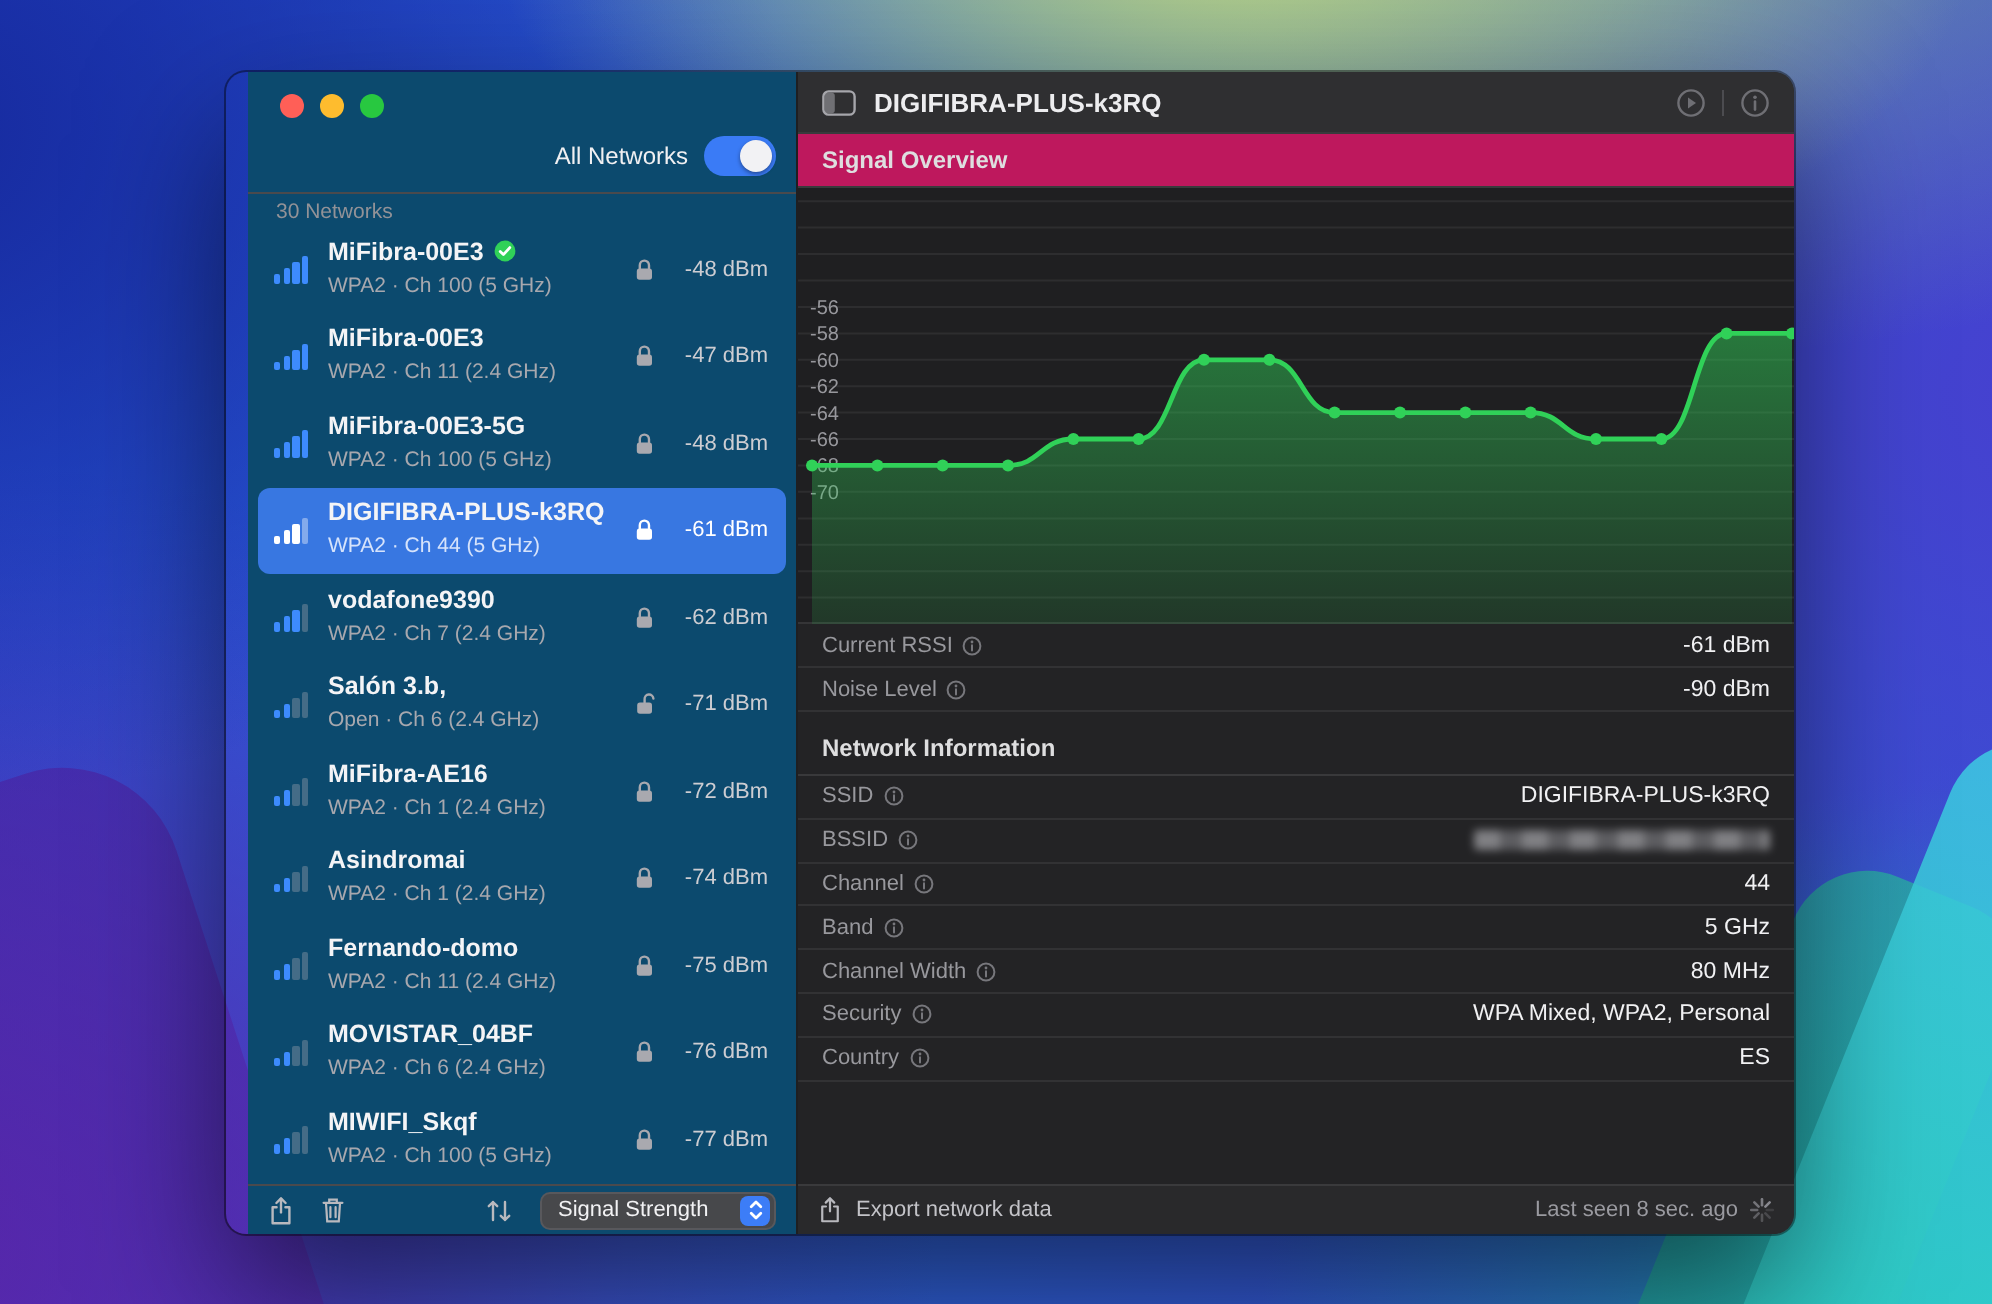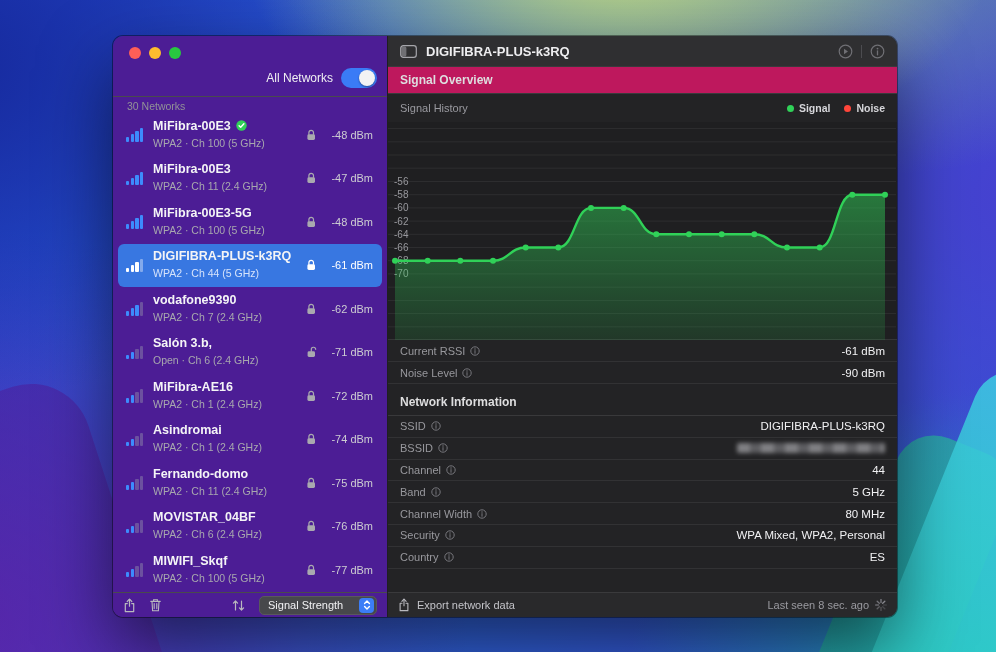--- a/index.html
+++ b/index.html
@@ -20,21 +20,21 @@
   .wallpaper .band { position:absolute; }
   .band-cyan { right:-60px; bottom:-140px; width:150px; height:420px; background:linear-gradient(180deg,#3ecbe4,#2bd0c0); transform:rotate(22deg); opacity:.85; border-radius:40px; }
   .band-teal { right:40px; bottom:-160px; width:120px; height:380px; background:linear-gradient(180deg,#27b99f,#1fae9e); transform:rotate(22deg); opacity:.7; border-radius:40px; }
   .band-purple { left:-80px; bottom:-160px; width:220px; height:420px; background:linear-gradient(180deg,#4b1f9e,#5b2ab0); transform:rotate(-18deg); opacity:.6; border-radius:60px; }
 
   
   .window { position:absolute; left:113px; top:36px; width:784px; height:581px; border-radius:10px;
     display:flex; overflow:hidden; box-shadow:0 30px 70px rgba(0,0,0,.55), 0 0 0 1px rgba(0,0,0,.4); }
 
   
-  .sidebar { width:275px; background:#4c1d95; display:flex; flex-direction:column; border-right:1px solid #1f1f21; }
+  .sidebar { width:275px; background:#0c4a6e; display:flex; flex-direction:column; border-right:1px solid #1f1f21;margin-left:11px; }
   .sb-header { height:61px; position:relative; border-bottom:1px solid #4a4a4d; flex:none; }
   .traffic { position:absolute; top:11px; left:16px; display:flex; gap:8px; }
   .dot { width:12px; height:12px; border-radius:50%; }
   .dot.red{ background:#ff5f57; } .dot.yellow{ background:#febc2e; } .dot.green{ background:#28c840; }
   .toggle-row { position:absolute; right:10px; bottom:8px; display:flex; align-items:center; gap:8px; }
   .toggle-label { font-size:12px; color:#f0f0f2; }
   .switch { width:36px; height:20px; border-radius:10px; background:#3a7bf6; position:relative; }
   .switch .knob { position:absolute; right:2px; top:2px; width:16px; height:16px; border-radius:50%; background:#f2f2f4; box-shadow:0 1px 2px rgba(0,0,0,.4); }
   .sb-count { flex:none; padding:3px 0 1px 14px; font-size:10.5px; color:#929297; }
   .network-list { flex:1; padding:0 5px; overflow:hidden; display:flex; flex-direction:column; }
@@ -383,33 +383,20 @@
               <circle cx="7.5" cy="7.5" r="6.3" fill="none" stroke="#6f6f74" stroke-width="1.2"></circle>
               <circle cx="7.5" cy="4.6" r="0.9" fill="#6f6f74"></circle>
               <path d="M7.5 6.8v4" stroke="#6f6f74" stroke-width="1.3" stroke-linecap="round"></path>
             </svg>
         </span>
       </span>
     </div>
 
     <div class="d-section">Signal Overview</div>
 
-    <div class="d-history">
-      <span class="hist-label">Signal History</span>
-      <span class="legend" id="chart-legend">
-          <span class="legend-item">
-            <span class="legend-dot" style="background: rgb(48, 209, 88);"></span>
-            <span>Signal</span>
-          </span>
-          <span class="legend-item">
-            <span class="legend-dot" style="background: rgb(255, 69, 58);"></span>
-            <span>Noise</span>
-          </span>
-        </span>
-    </div>
 
     <div class="chart-wrap">
       <svg id="chart-svg" width="508" height="218" viewBox="0 0 508 218">
           <defs>
             <linearGradient id="areaGrad" x1="0" y1="0" x2="0" y2="1">
               <stop offset="0%" stop-color="#30d158" stop-opacity="0.5"></stop>
               <stop offset="60%" stop-color="#30d158" stop-opacity="0.28"></stop>
               <stop offset="100%" stop-color="#30d158" stop-opacity="0.14"></stop>
             </linearGradient>
           </defs>

